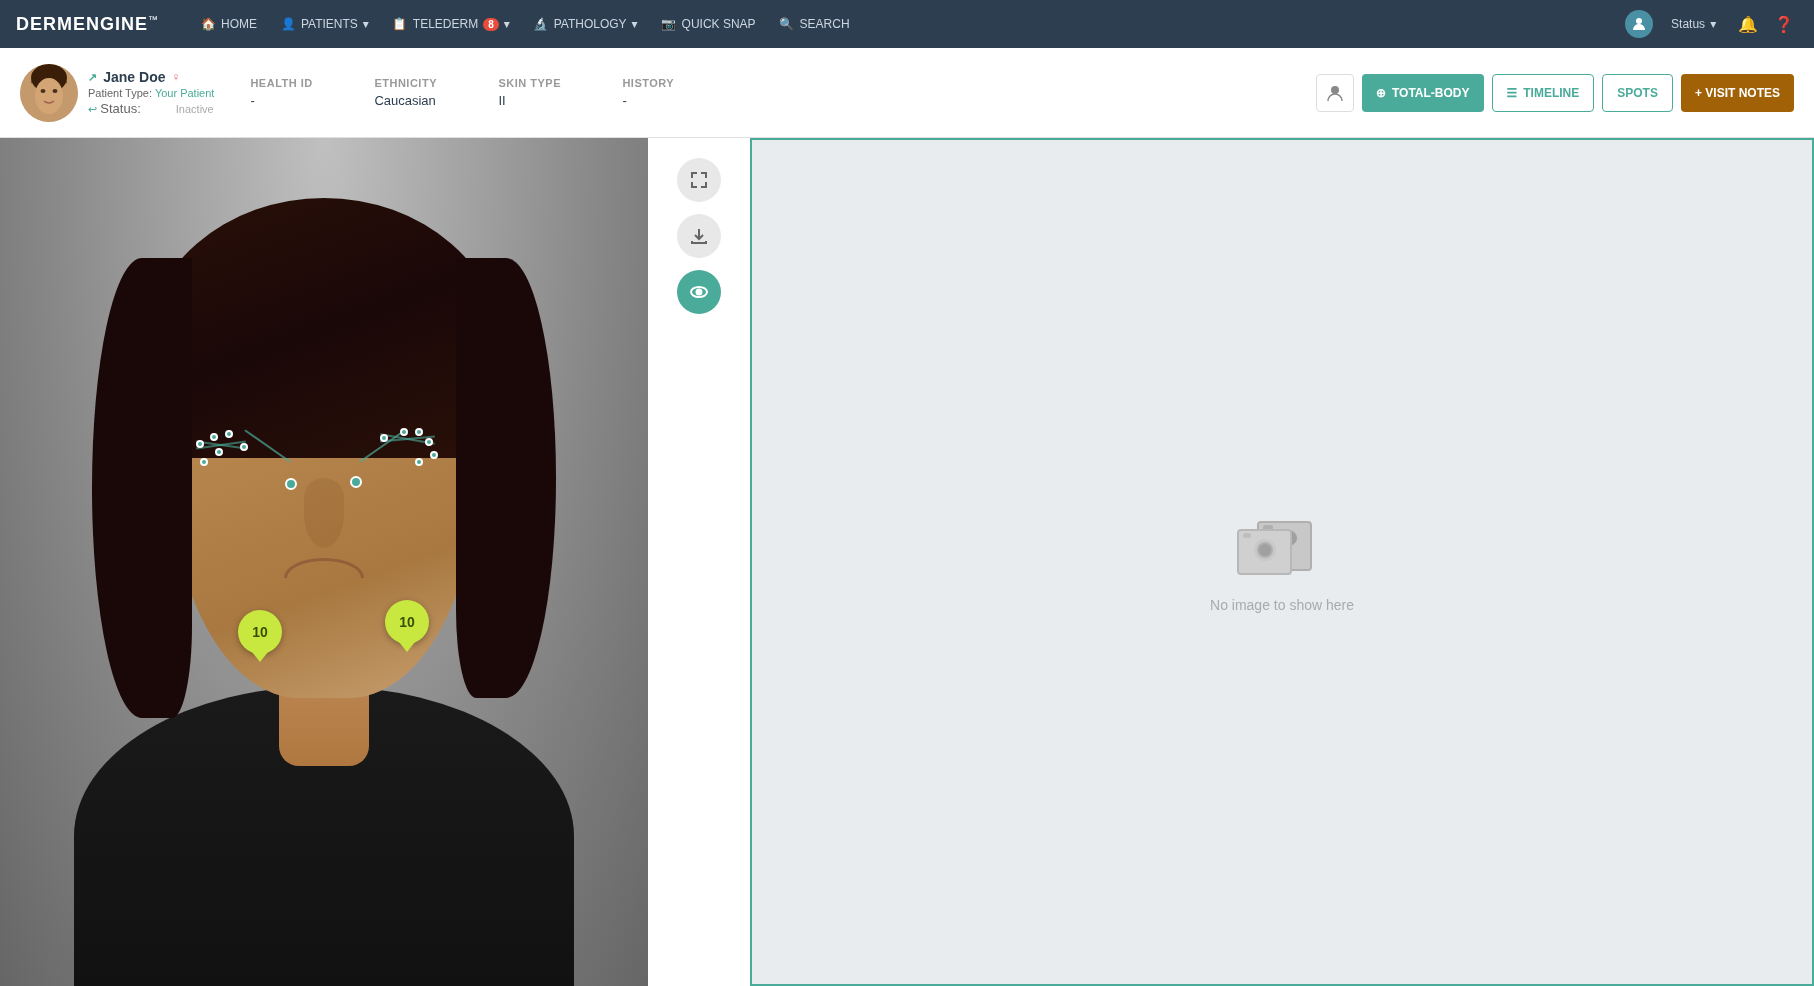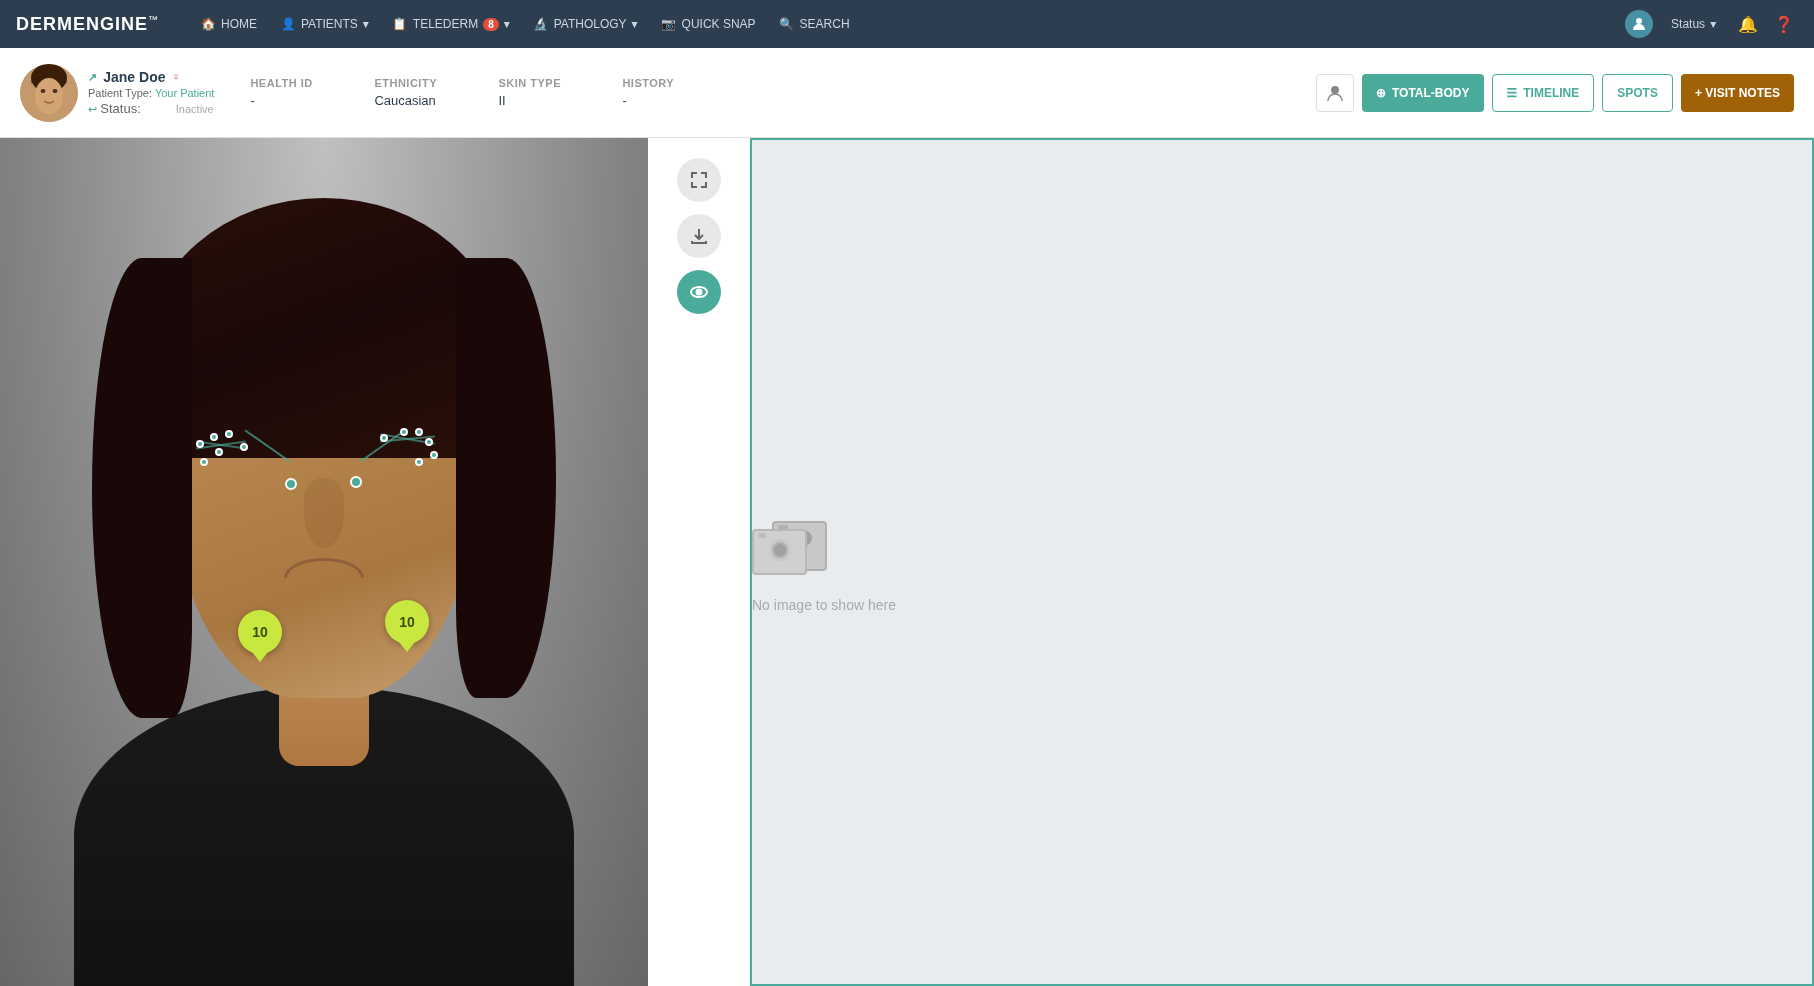--- a/index.html
+++ b/index.html
@@ -256,21 +256,21 @@
       border: 2px solid white;
       z-index: 8;
     }
 
     
     .right-panel {
       flex: 1;
       background: #e8ecef;
       display: flex;
       flex-direction: column;
-      align-items: flex-start;
+      align-items: center;
       justify-content: center;
       gap: 16px;
       border: 2px solid #4aab9a;
     }
     .no-image-text {
       color: #aaa;
       font-size: 14px;
     }
   </style>
 </head>

